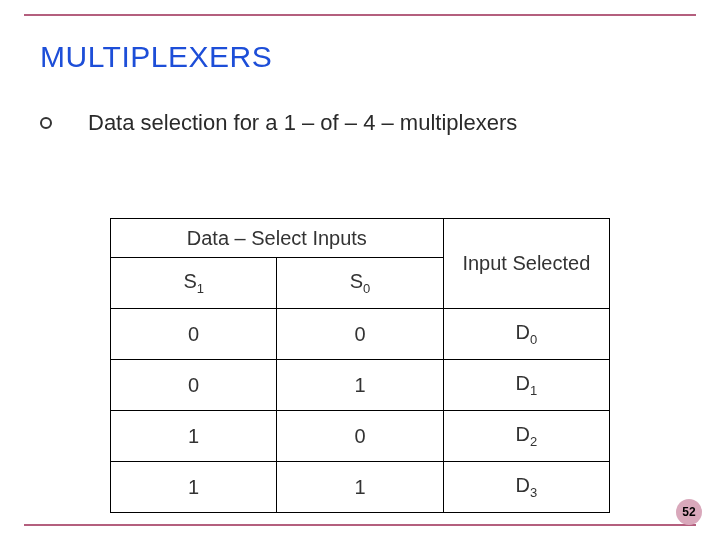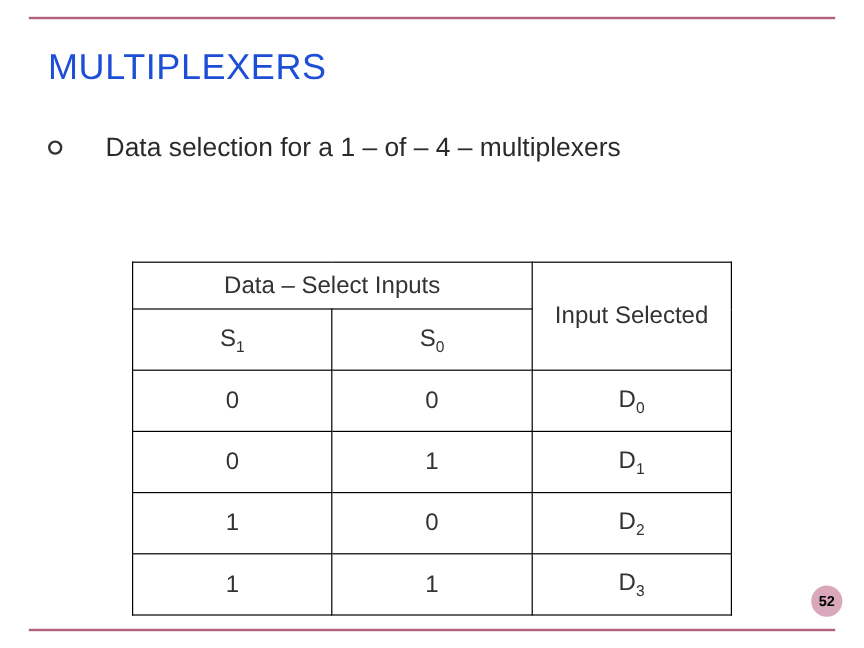--- a/index.html
+++ b/index.html
@@ -79,21 +79,21 @@
   .hdr-right {
     height: 88px;
   }
   sub {
     font-size: 0.65em;
     vertical-align: sub;
   }
   .page-num {
     position: absolute;
     right: 18px;
-    bottom: 26px;
+    bottom: 15px;
     width: 26px;
     height: 26px;
     background: #d9a8bb;
     border-radius: 50%;
     display: flex;
     align-items: center;
     justify-content: center;
     font-size: 12px;
     font-weight: bold;
     color: #000;

